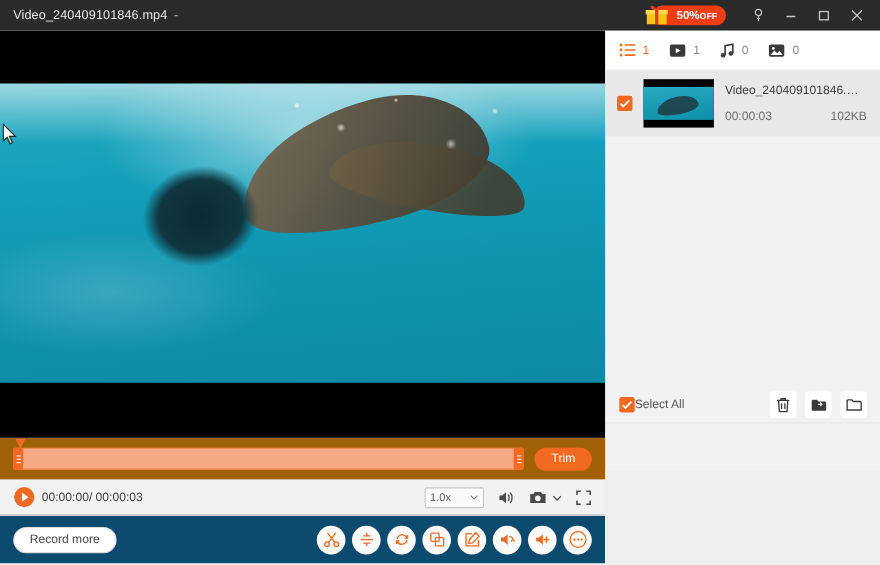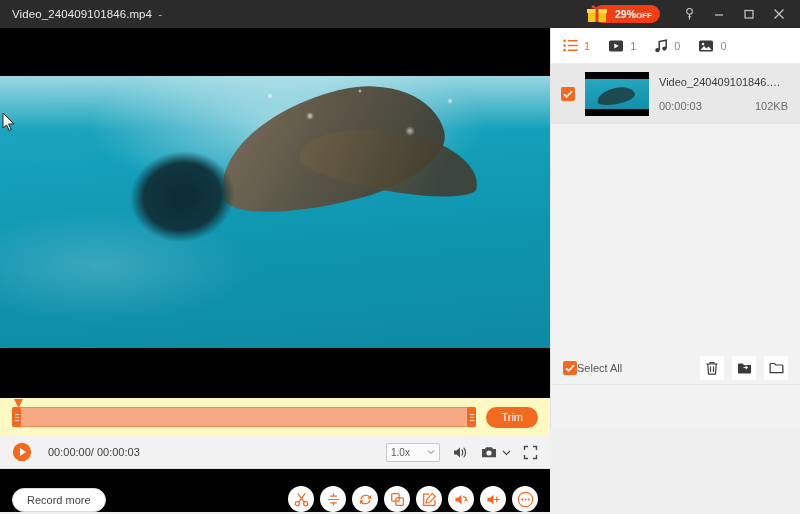--- a/index.html
+++ b/index.html
@@ -102,21 +102,21 @@
       radial-gradient(circle 4px at 60px 40px, rgba(255,255,255,.7), rgba(255,255,255,0)),
       radial-gradient(circle 2px at 110px 15px, rgba(255,255,255,.8), rgba(255,255,255,0)),
       radial-gradient(circle 5px at 160px 55px, rgba(255,255,255,.6), rgba(255,255,255,0)),
       radial-gradient(circle 3px at 200px 25px, rgba(255,255,255,.75), rgba(255,255,255,0));
   }
   .cursor { position: absolute; left: 2px; top: 84px; width: 14px; height: 20px; }
 
   
   .trim-row {
     flex: 0 0 38px; display: flex; align-items: center;
-    padding: 0 12px; gap: 10px; background: #fef9c3;
+    padding: 0 12px; gap: 10px; background: #a16207;
   }
   .trim-track {
     position: relative; flex: 1 1 auto; height: 20px;
     background: #f6a985; border: 1px solid #f08a4f; border-radius: 2px;
   }
   .trim-handle {
     position: absolute; top: -1px; width: 9px; height: 20px;
     background: #f26a21; border-radius: 2px;
     display: flex; flex-direction: column; justify-content: center; align-items: center; gap: 2px;
   }
@@ -130,35 +130,35 @@
     font-size: 11px; border: none; border-radius: 11px;
     height: 21px; padding: 0 15px; cursor: pointer;
   }
 
   
   .transport {
     flex: 0 0 32px; display: flex; align-items: center;
     padding: 0 12px; background: #f2f2f2;
   }
   .play-btn { width: 20px; height: 20px; flex: 0 0 20px; cursor: pointer; }
-  .time-text { font-size: 11px; color: #3d3d3d; margin-left: 16px; white-space: nowrap; }
+  .time-text { font-size: 11px; color: #3d3d3d; margin-left: 6px; white-space: nowrap; }
   .transport-spacer { flex: 1 1 auto; }
   .speed-select {
     width: 54px; height: 19px;
     border: 1px solid #c8c8c8; background: #fafafa; border-radius: 2px;
     display: flex; align-items: center; justify-content: space-between;
     padding: 0 4px; font-size: 10px; color: #5a5a5a; cursor: pointer;
   }
   .ctl-icon { margin-left: 12px; cursor: pointer; display: flex; align-items: center; color: #4b4b4b; }
   .ctl-icon.tight { margin-left: 4px; }
 
   
   .bottombar {
-    flex: 0 0 44px; display: flex; align-items: flex-end;
-    background: #000000; padding: 0 12px;
+    flex: 0 0 44px; display: flex; align-items: center;
+    background: #0c4a6e; padding: 0 12px;
     border-top: 1px solid #e4e4e4;
   }
   .pill {
     height: 24px; border-radius: 12px; font-size: 11px;
     display: flex; align-items: center; justify-content: center;
     padding: 0 14px; cursor: pointer; white-space: nowrap;
   }
   .pill-white { background: #fff; border: 1px solid #dcdcdc; color: #444; }
   .pill-orange { background: #fbe0d1; border: 1px solid #ef8d56; color: #4a4a4a; margin-left: 10px; }
   .bottom-spacer { flex: 1 1 auto; }
@@ -242,21 +242,21 @@
 
     <div class="promo">
       <svg class="gift-icon" viewBox="0 0 24 24">
         <path d="M3 10h18v10H3z" fill="#f5c518"></path>
         <path d="M2 7h20v4H2z" fill="#ffd84d"></path>
         <path d="M10.5 7h3v13h-3z" fill="#e03c20"></path>
         <path d="M7 3.5c1.6-.8 3.4.6 4.6 3.2-2.6.4-4.4-.4-5-1.5-.3-.7 0-1.4.4-1.7z" fill="#e03c20"></path>
         <path d="M17 3.5c-1.6-.8-3.4.6-4.6 3.2 2.6.4 4.4-.4 5-1.5.3-.7 0-1.4-.4-1.7z" fill="#e03c20"></path>
       </svg>
       <span class="promo-text">
-        <span>29%</span><span class="small">OFF</span>
+        <span>50%</span><span class="small">OFF</span>
       </span>
     </div>
 
     <div class="win-btn">
       <svg width="13" height="14" viewBox="0 0 14 16" fill="none" stroke="#c8c8c8" stroke-width="1.2">
         <circle cx="7" cy="5" r="3.2"></circle>
           <path d="M7 8.2v6M5.4 11.2h3.2"></path>
       </svg>
     </div>
     <div class="win-btn">

